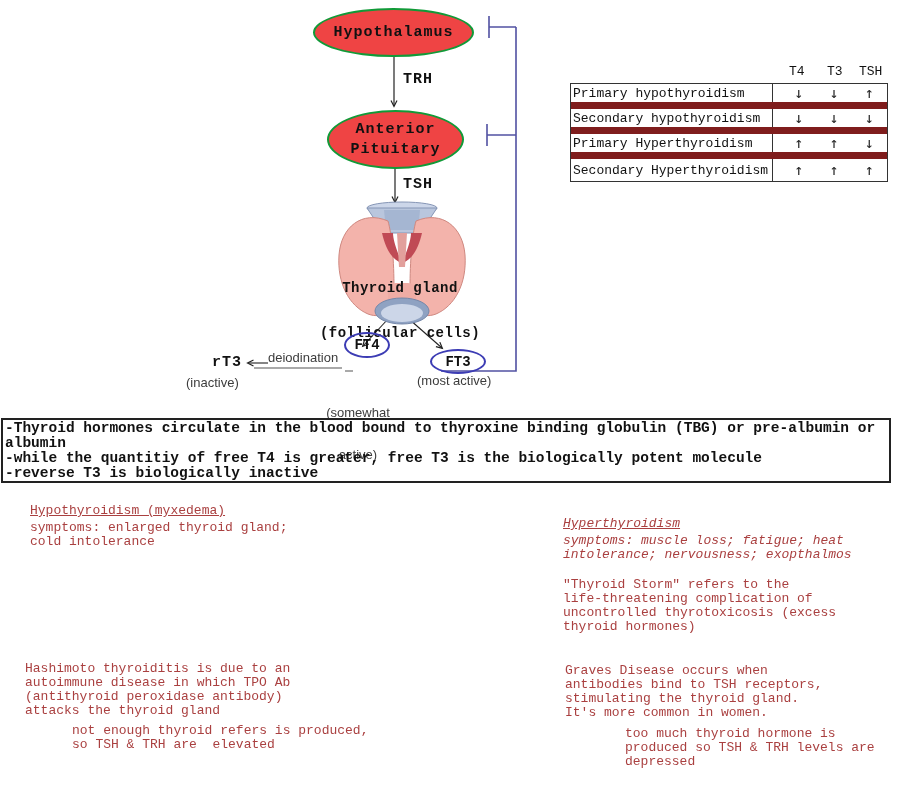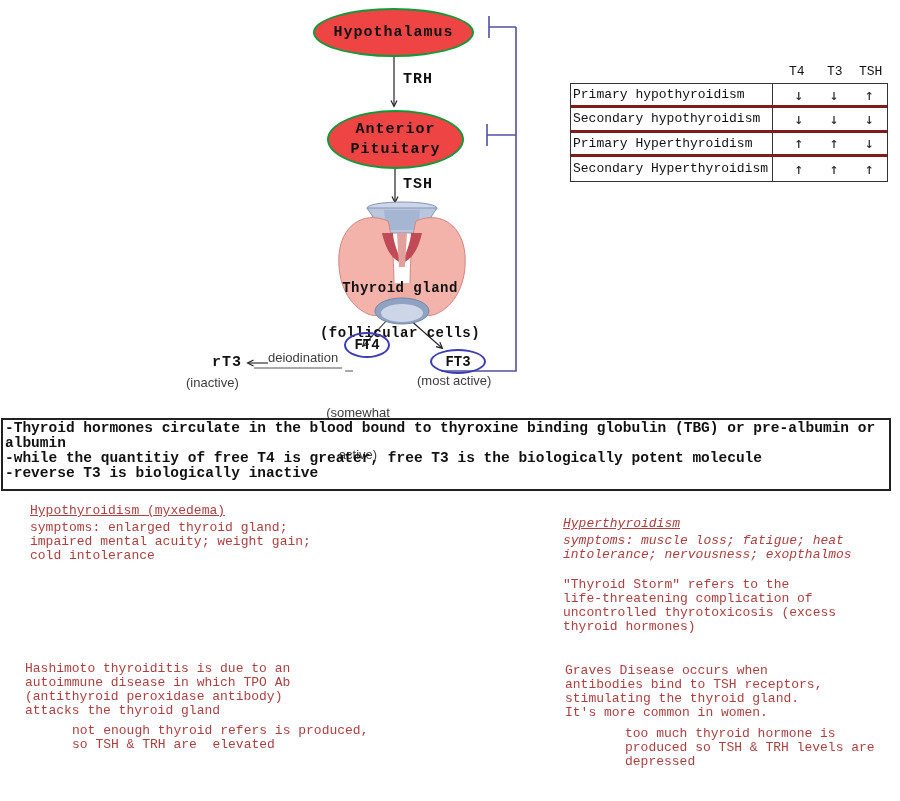--- a/index.html
+++ b/index.html
@@ -23,32 +23,32 @@
   .caption{position:absolute;font-weight:bold;font-size:14px;letter-spacing:.5px;color:#111;
            text-align:center;line-height:15px;white-space:pre;}
 
   .imglabel{position:absolute;font-family:"Liberation Sans","DejaVu Sans",sans-serif;
             font-size:13px;color:#3c3c3c;line-height:14px;white-space:pre;}
   .imglabel.center{text-align:center;}
 
   
   .ttable{position:absolute;left:570px;top:83px;width:318px;height:99px;border:1px solid #333;
           box-sizing:border-box;display:grid;grid-template-rows:repeat(4,1fr);}
-  .trow{display:flex;border-bottom:3px solid #7f1d1d;box-sizing:border-box;}
+  .trow{display:flex;border-bottom:7px solid #7f1d1d;box-sizing:border-box;}
   .trow:last-child{border-bottom:none;}
   .tname{width:202px;border-right:1px solid #333;box-sizing:border-box;display:flex;align-items:center;
          padding-left:2px;font-size:13px;color:#111;white-space:pre;}
   .tvals{flex:1;display:flex;padding-left:8px;}
   .tval{flex:1;display:flex;align-items:center;justify-content:center;
         font-family:"DejaVu Sans Mono",monospace;font-size:15px;color:#222;}
   .thead{position:absolute;font-size:13px;color:#111;white-space:pre;}
 
   
   .infobox{position:absolute;left:1px;top:418px;width:884px;height:60px;border:2px solid #222;
-           padding:1px 0 8px 2px;font-weight:bold;font-size:14.5px;line-height:15px;color:#111;}
+           padding:1px 0 0 2px;font-weight:bold;font-size:14.5px;line-height:15px;color:#111;}
   .infobox .line{white-space:pre;}
 
   
   .note{position:absolute;color:#aa4040;font-size:13px;line-height:14px;}
   .note .line{white-space:pre;}
   .note .title{text-decoration:underline;white-space:pre;}
 </style>
 </head>
 <body>
 
@@ -165,21 +165,20 @@
     <div class="line">-Thyroid hormones circulate in the blood bound to thyroxine binding globulin (TBG) or pre-albumin or</div>
     <div class="line">albumin</div>
     <div class="line">-while the quantitiy of free T4 is greater, free T3 is the biologically potent molecule</div>
     <div class="line">-reverse T3 is biologically inactive</div>
   </div>
 
   <div class="note" style="left:30px;top:504px;">
     <div class="title">Hypothyroidism (myxedema)</div>
     <div style="height:3px;"></div>
     <div class="line">symptoms: enlarged thyroid gland;</div>
-    <div class="line">impaired mental acuity; weight gain;</div>
     <div class="line">cold intolerance</div>
   </div>
 
   <div class="note" style="left:563px;top:517px;font-style:italic;">
     <div class="title">Hyperthyroidism</div>
     <div style="height:3px;"></div>
     <div class="line">symptoms: muscle loss; fatigue; heat</div>
     <div class="line">intolerance; nervousness; exopthalmos</div>
   </div>
 

